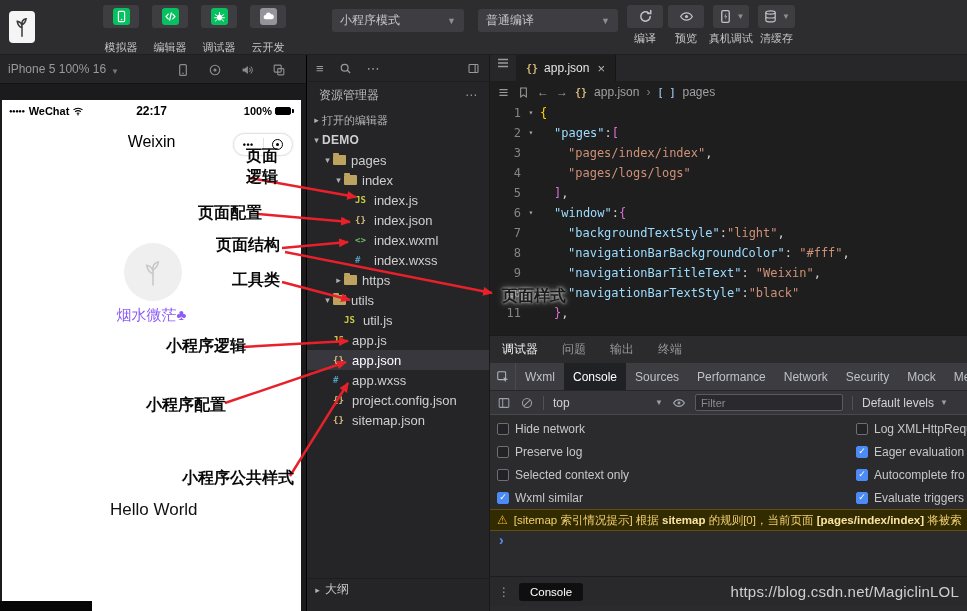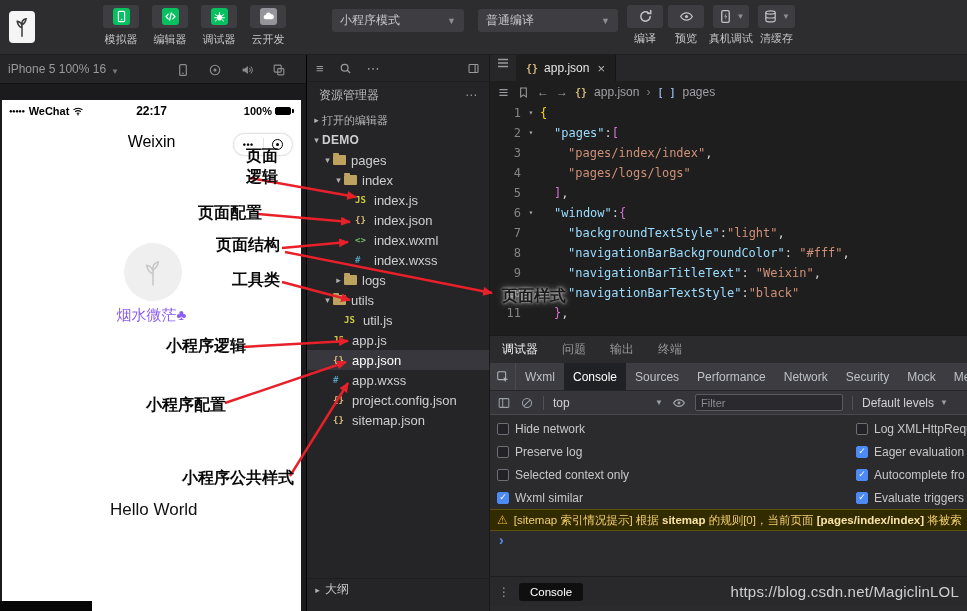--- a/index.html
+++ b/index.html
@@ -5,21 +5,21 @@
 *{margin:0;padding:0;box-sizing:border-box}
 html,body{background:#3a3a3a}
 #app{position:relative;width:967px;height:611px;background:#2d2d30;font-family:"Liberation Sans","DejaVu Sans",sans-serif;overflow:hidden;color:#ccc}
 svg{display:block}
 .svg-icon{display:inline-flex;width:16px;height:16px}
 .svg-icon svg{width:100%;height:100%}
 
 #toolbar{position:absolute;left:0;top:0;width:967px;height:55px;background:#2d2d30;border-bottom:1px solid #1f1f22}
 #logo{position:absolute;left:9px;top:11px;width:26px;height:32px;background:#f5f5f5;border-radius:4px;display:flex;align-items:center;justify-content:center}
 #nav-buttons{position:absolute;left:98px;top:5px;display:flex;gap:3px}
-.tb-btn{width:46px;display:flex;flex-direction:column;align-items:center;gap:4px;cursor:pointer}
+.tb-btn{width:46px;display:flex;flex-direction:column;align-items:center;gap:12px;cursor:pointer}
 .tb-chip{width:36px;height:23px;background:#3e3e42;border-radius:3px;display:flex;align-items:center;justify-content:center}
 .badge{width:17px;height:17px;border-radius:3px;display:flex;align-items:center;justify-content:center;color:#fff}
 .badge.green{background:#07c160}
 .badge.gray{background:#94949a}
 .badge .svg-icon{width:13px;height:13px}
 .tb-label{font-size:11px;color:#c5c5c8;white-space:nowrap}
 .dropdown{position:absolute;top:9px;height:23px;background:#3e3e42;border-radius:3px;display:flex;align-items:center;padding:0 8px;font-size:12px;color:#c5c5c8;cursor:pointer}
 .dropdown .caret{margin-left:auto;color:#8e8e93;font-size:9px;padding-left:8px}
 #mode-dd{left:332px;width:132px}
 #compile-dd{left:478px;width:140px}
@@ -383,21 +383,21 @@
           <span class="tr-label">index.wxml</span>
         </div>
         <div class="tree-row">
           <span class="tr-chev" style="margin-left: 37px;"></span>
           <span class="icn-file t-wxss">#</span>
           <span class="tr-label">index.wxss</span>
         </div>
         <div class="tree-row">
           <span class="tr-chev" style="margin-left: 26px;">▸</span>
           <span class="icn-folder"></span>
-          <span class="tr-label">logs</span>
+          <span class="tr-label">https</span>
         </div>
         <div class="tree-row">
           <span class="tr-chev" style="margin-left: 15px;">▾</span>
           <span class="icn-folder"></span>
           <span class="tr-label">utils</span>
         </div>
         <div class="tree-row">
           <span class="tr-chev" style="margin-left: 26px;"></span>
           <span class="icn-file t-js">JS</span>
           <span class="tr-label">util.js</span>

